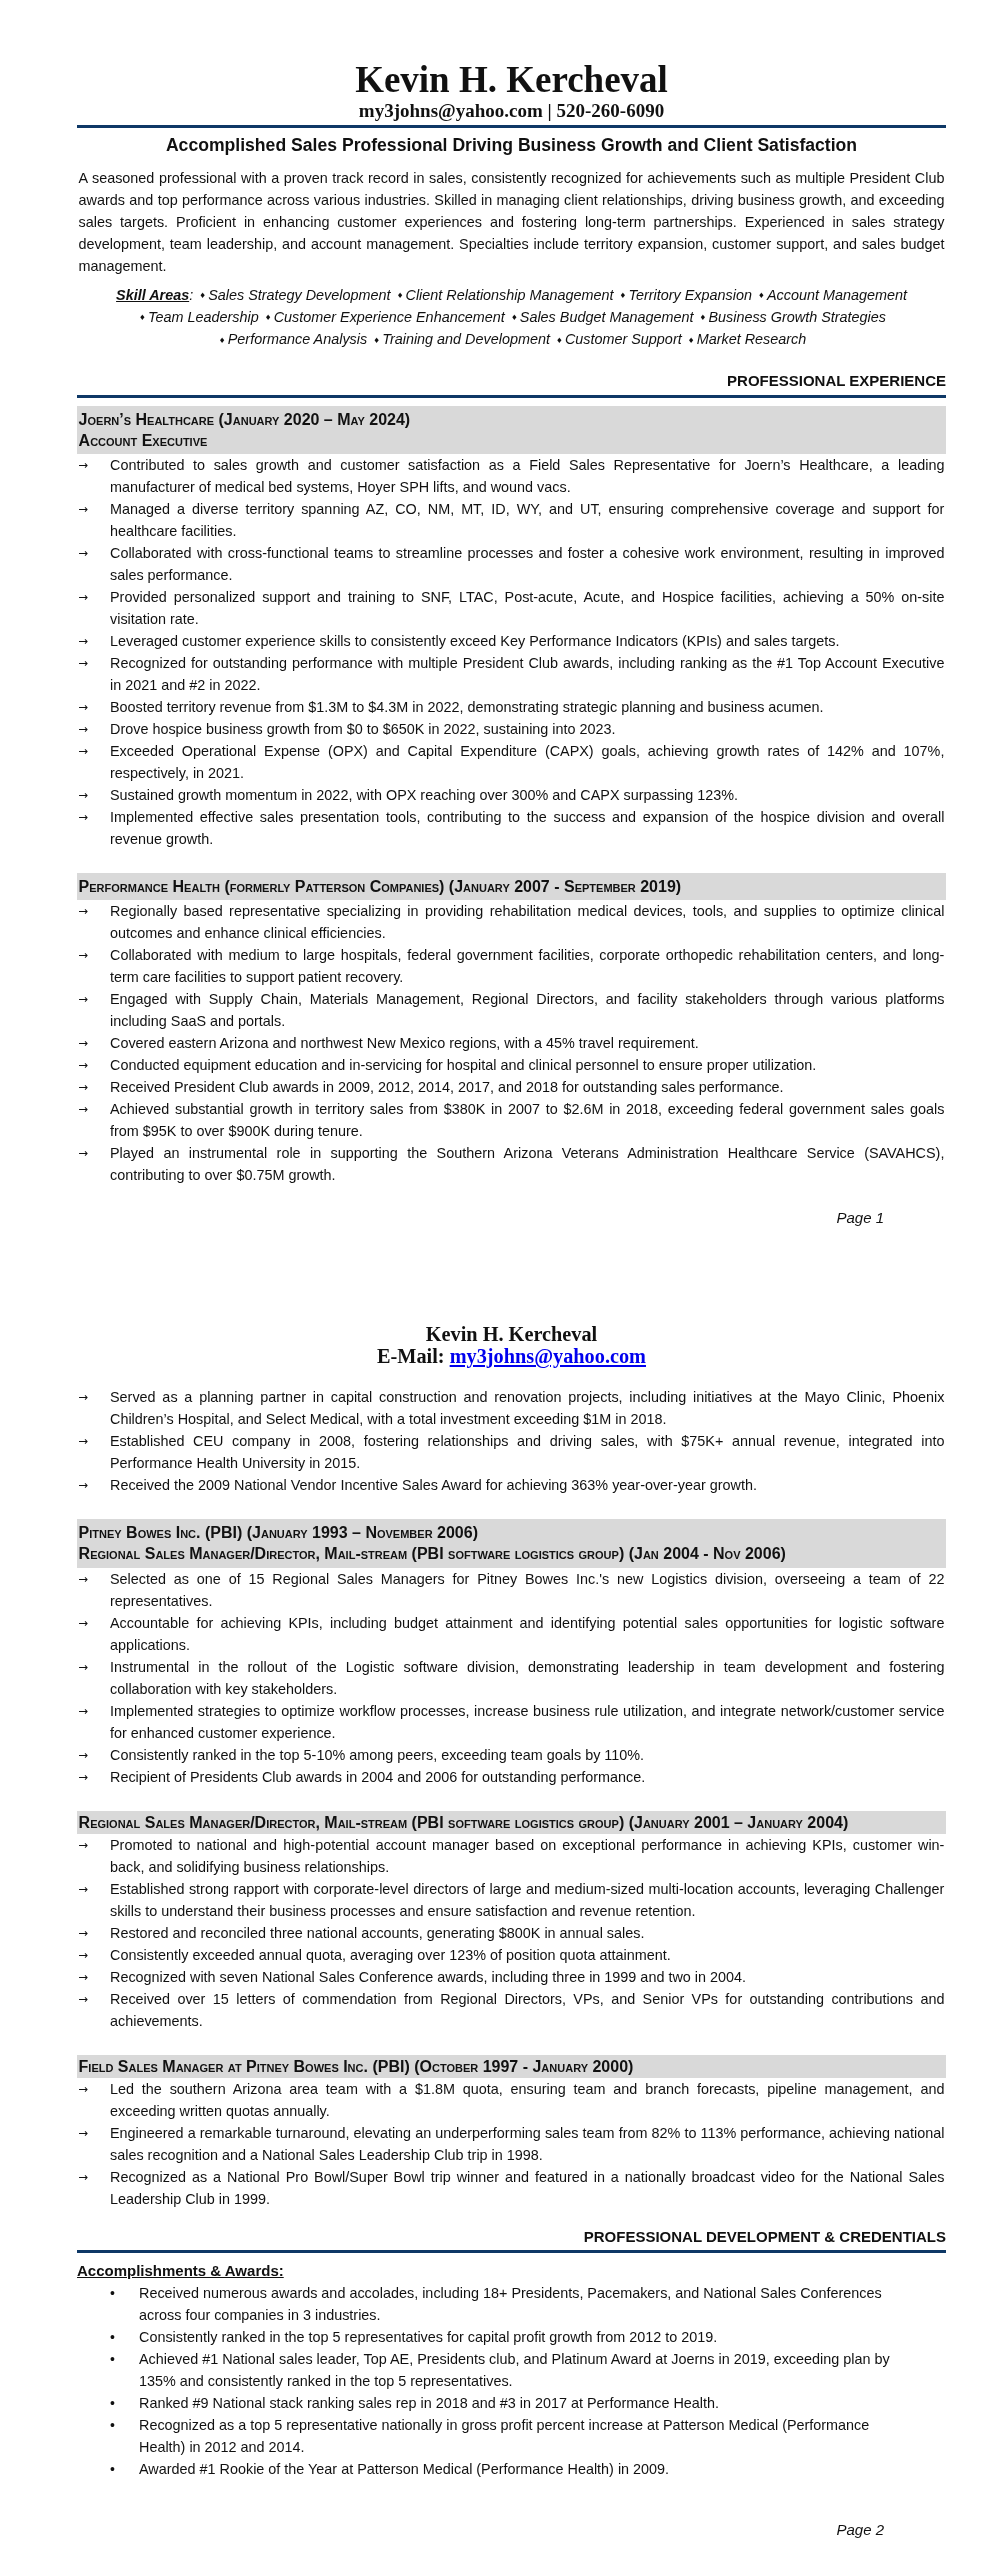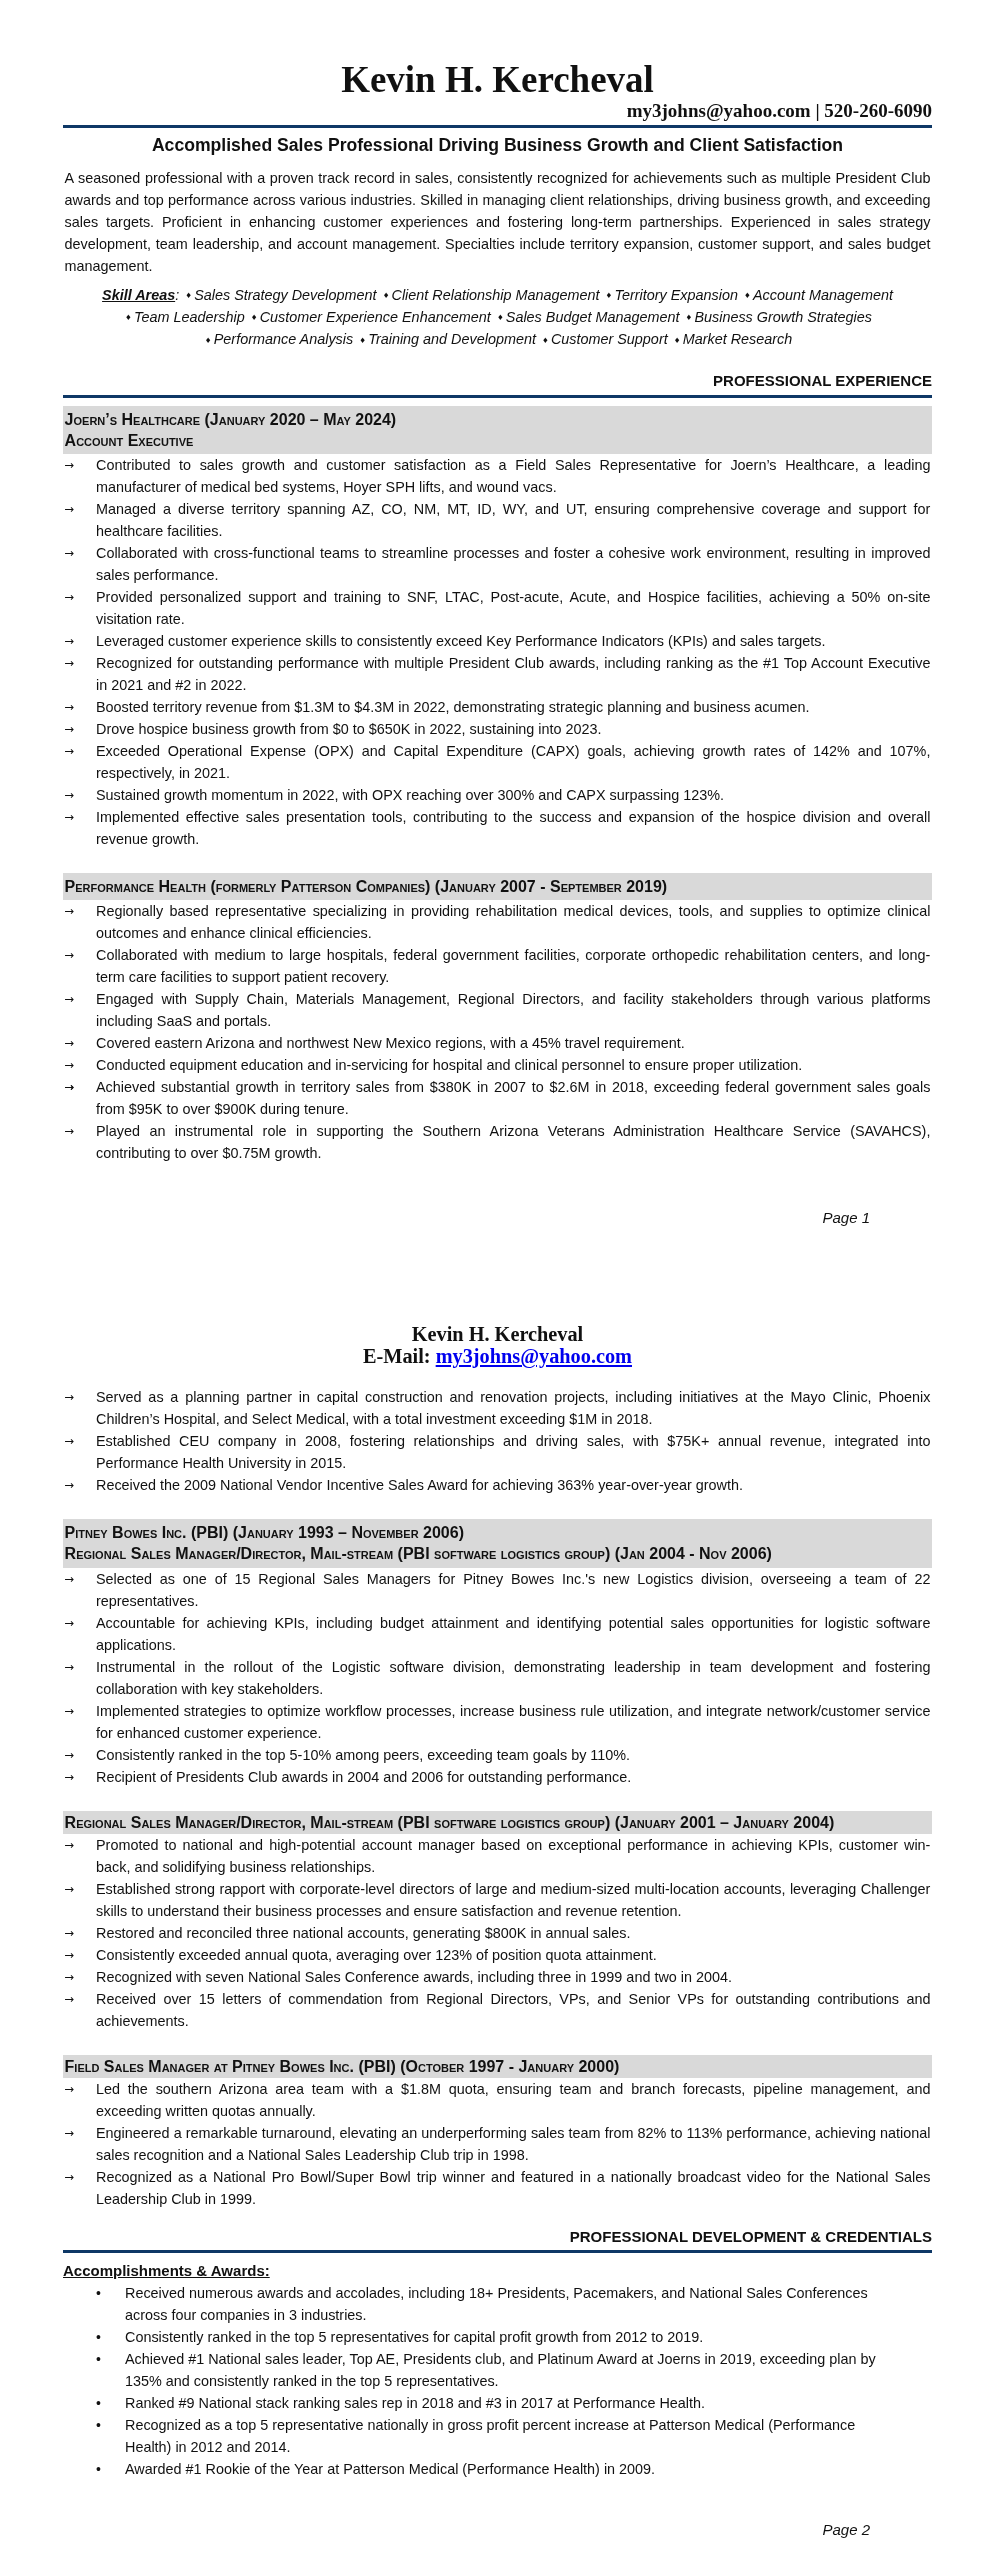--- a/index.html
+++ b/index.html
@@ -1,21 +1,21 @@
 <!DOCTYPE html>
 <html style="font-size:12.5px"><head>
 <meta charset="utf-8">
 <style>
   html, body { margin: 0; padding: 0; background: #ffffff; }
   body { width: 996px; height: 2576px; position: relative; overflow: hidden; color: #111; font-family: "Liberation Sans", sans-serif; }
-  .page { position: absolute; left: 0; width: 936px; }
+  .page { position: absolute; left: 14px; width: 936px; }
   .content { position: absolute; left: 63px; width: 869px; }
   .serif { font-family: "Liberation Serif", serif; }
   .name1 { text-align: center; font-weight: bold; font-size: 37px; line-height: 41px; }
-  .contact1 { text-align: right; font-weight: bold; font-size: 19px; line-height: 22px; }
+  .contact1 { text-align: center; font-weight: bold; font-size: 19px; line-height: 22px; }
   .rule { height: 3.1px; background: #0e3866; }
   .rule.thin { height: 3.1px; }
   .headline { text-align: center; font-weight: bold; font-size: 17.6px; line-height: 22px; }
   .summary { font-size: 14.4px; line-height: 22px; text-align: justify; padding: 0 1.6px; }
   .skills { font-size: 14.4px; line-height: 22px; text-align: center; font-style: italic; padding: 0 27px; }
   .skills .lbl { font-weight: bold; text-decoration: underline; }
   .skills .dia { font-style: normal; font-size: 9.4px; vertical-align: 1.6px; margin: 0 3.1px; }
   .sec-head { text-align: right; font-weight: bold; font-size: 15px; line-height: 19px; }
   .job-box { background: #d9d9d9; padding: 3.1px 0 3.1px 1.6px; font-weight: bold; font-size: 16px; line-height: 21px; font-variant: small-caps; }
   .bullets { list-style: none; margin: 0; padding: 0; }
@@ -69,21 +69,21 @@
     <div style="margin-top:23.4px;" id="p1-job1">
       <div class="job-box">
         <div>Performance Health (formerly Patterson Companies) (January 2007 - September 2019)</div>
       </div>
       <ul class="bullets">
           <li><span class="arr">→</span><span>Regionally based representative specializing in providing rehabilitation medical devices, tools, and supplies to optimize clinical outcomes and enhance clinical efficiencies.</span></li>
           <li><span class="arr">→</span><span>Collaborated with medium to large hospitals, federal government facilities, corporate orthopedic rehabilitation centers, and long-term care facilities to support patient recovery.</span></li>
           <li><span class="arr">→</span><span>Engaged with Supply Chain, Materials Management, Regional Directors, and facility stakeholders through various platforms including SaaS and portals.</span></li>
           <li><span class="arr">→</span><span>Covered eastern Arizona and northwest New Mexico regions, with a 45% travel requirement.</span></li>
           <li><span class="arr">→</span><span>Conducted equipment education and in-servicing for hospital and clinical personnel to ensure proper utilization.</span></li>
-          <li><span class="arr">→</span></li>
+          <li><span class="arr">→</span><span>Received President Club awards in 2009, 2012, 2014, 2017, and 2018 for outstanding sales performance.</span></li>
           <li><span class="arr">→</span><span>Achieved substantial growth in territory sales from $380K in 2007 to $2.6M in 2018, exceeding federal government sales goals from $95K to over $900K during tenure.</span></li>
           <li><span class="arr">→</span><span>Played an instrumental role in supporting the Southern Arizona Veterans Administration Healthcare Service (SAVAHCS), contributing to over $0.75M growth.</span></li>
         </ul>
     </div>
   </div>
   <div class="pageno" style="top:1209px;">Page 1</div>
 </div>
 
 <div class="page" style="top:1281px;height:1295px;">
   <div class="content" style="top:42px;">

